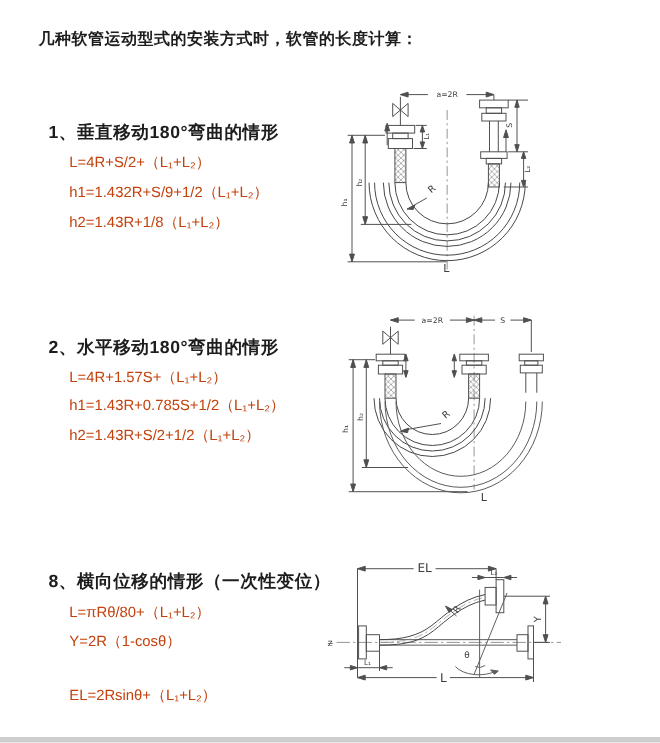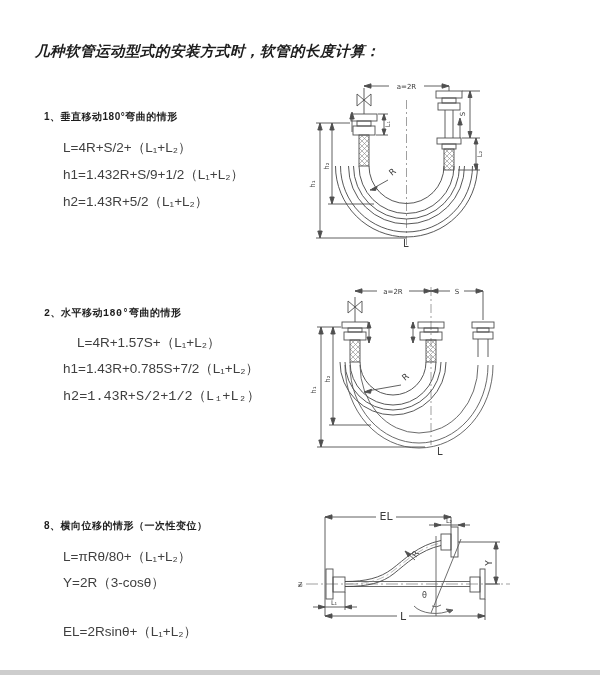--- a/index.html
+++ b/index.html
@@ -1,43 +1,43 @@
 <!DOCTYPE html>
 <html><head>
 <meta charset="utf-8">
 <style>
   html,body{margin:0;padding:0;}
   body{width:600px;height:675px;background:#ffffff;position:relative;overflow:hidden;
        font-family:"Liberation Sans","DejaVu Sans",sans-serif;color:#1d1d1d;}
   .abs{position:absolute;white-space:nowrap;}
   .title{font-size:14.5px;font-weight:600;letter-spacing:0.5px;}
-  .heading{font-size:10px;font-weight:600;letter-spacing:0.5px;text-align:right;}
-  .formula{font-size:13.5px;font-weight:400;color:#404040;}
+  .heading{font-size:16px;font-weight:600;letter-spacing:0.5px;text-align:right;}
+  .formula{font-size:13.5px;font-weight:400;color:#c2410c;}
   svg text{fill:#3c3c3c;font-family:"DejaVu Sans",sans-serif;}
   svg{overflow:visible;}
   .pagefoot{position:absolute;left:0;bottom:0;width:600px;height:5px;background:#cdcdcd;}
 </style>
 </head>
 <body>
 
-<div class="abs title" style="left:35px;top:42px;font-style:italic;">几种软管运动型式的安装方式时，软管的长度计算：</div>
+<div class="abs title" style="left:35px;top:26px;">几种软管运动型式的安装方式时，软管的长度计算：</div>
 
 <div class="abs heading" style="left:44px;top:110px;">1、垂直移动180°弯曲的情形</div>
 <div class="abs formula" style="left:63px;top:139px;">L=4R+S/2+（L₁+L₂）</div>
 <div class="abs formula" style="left:63px;top:166px;">h1=1.432R+S/9+1/2（L₁+L₂）</div>
-<div class="abs formula" style="left:63px;top:193px;">h2=1.43R+5/2（L₁+L₂）</div>
-
-<div class="abs heading" style="left:44px;top:306px;font-family:Liberation Mono, monospace;">2、水平移动180°弯曲的情形</div>
-<div class="abs formula" style="left:63px;top:334px;margin-left:14px;">L=4R+1.57S+（L₁+L₂）</div>
-<div class="abs formula" style="left:63px;top:360px;">h1=1.43R+0.785S+7/2（L₁+L₂）</div>
-<div class="abs formula" style="left:63px;top:387px;font-family:Liberation Mono, monospace;">h2=1.43R+S/2+1/2（L₁+L₂）</div>
+<div class="abs formula" style="left:63px;top:193px;">h2=1.43R+1/8（L₁+L₂）</div>
+
+<div class="abs heading" style="left:44px;top:306px;">2、水平移动180°弯曲的情形</div>
+<div class="abs formula" style="left:63px;top:334px;">L=4R+1.57S+（L₁+L₂）</div>
+<div class="abs formula" style="left:63px;top:360px;">h1=1.43R+0.785S+1/2（L₁+L₂）</div>
+<div class="abs formula" style="left:63px;top:387px;">h2=1.43R+S/2+1/2（L₁+L₂）</div>
 
 <div class="abs heading" style="left:44px;top:519px;">8、横向位移的情形（一次性变位）</div>
 <div class="abs formula" style="left:63px;top:548px;">L=πRθ/80+（L₁+L₂）</div>
-<div class="abs formula" style="left:63px;top:574px;">Y=2R（3-cosθ）</div>
+<div class="abs formula" style="left:63px;top:574px;">Y=2R（1-cosθ）</div>
 <div class="abs formula" style="left:63px;top:623px;">EL=2Rsinθ+（L₁+L₂）</div>
 
 <div class="abs" style="left:312px;top:66px;">
 <svg width="230" height="192" viewBox="0 0 230 192" fill="none" stroke="#4f4f4f" stroke-width="0.9">
   <defs>
     <pattern id="ht1" width="5" height="5" patternUnits="userSpaceOnUse">
       <path d="M0,5L5,0M0,0L5,5" stroke="#8a8a8a" stroke-width="0.6"></path>
     </pattern>
   </defs>
 

